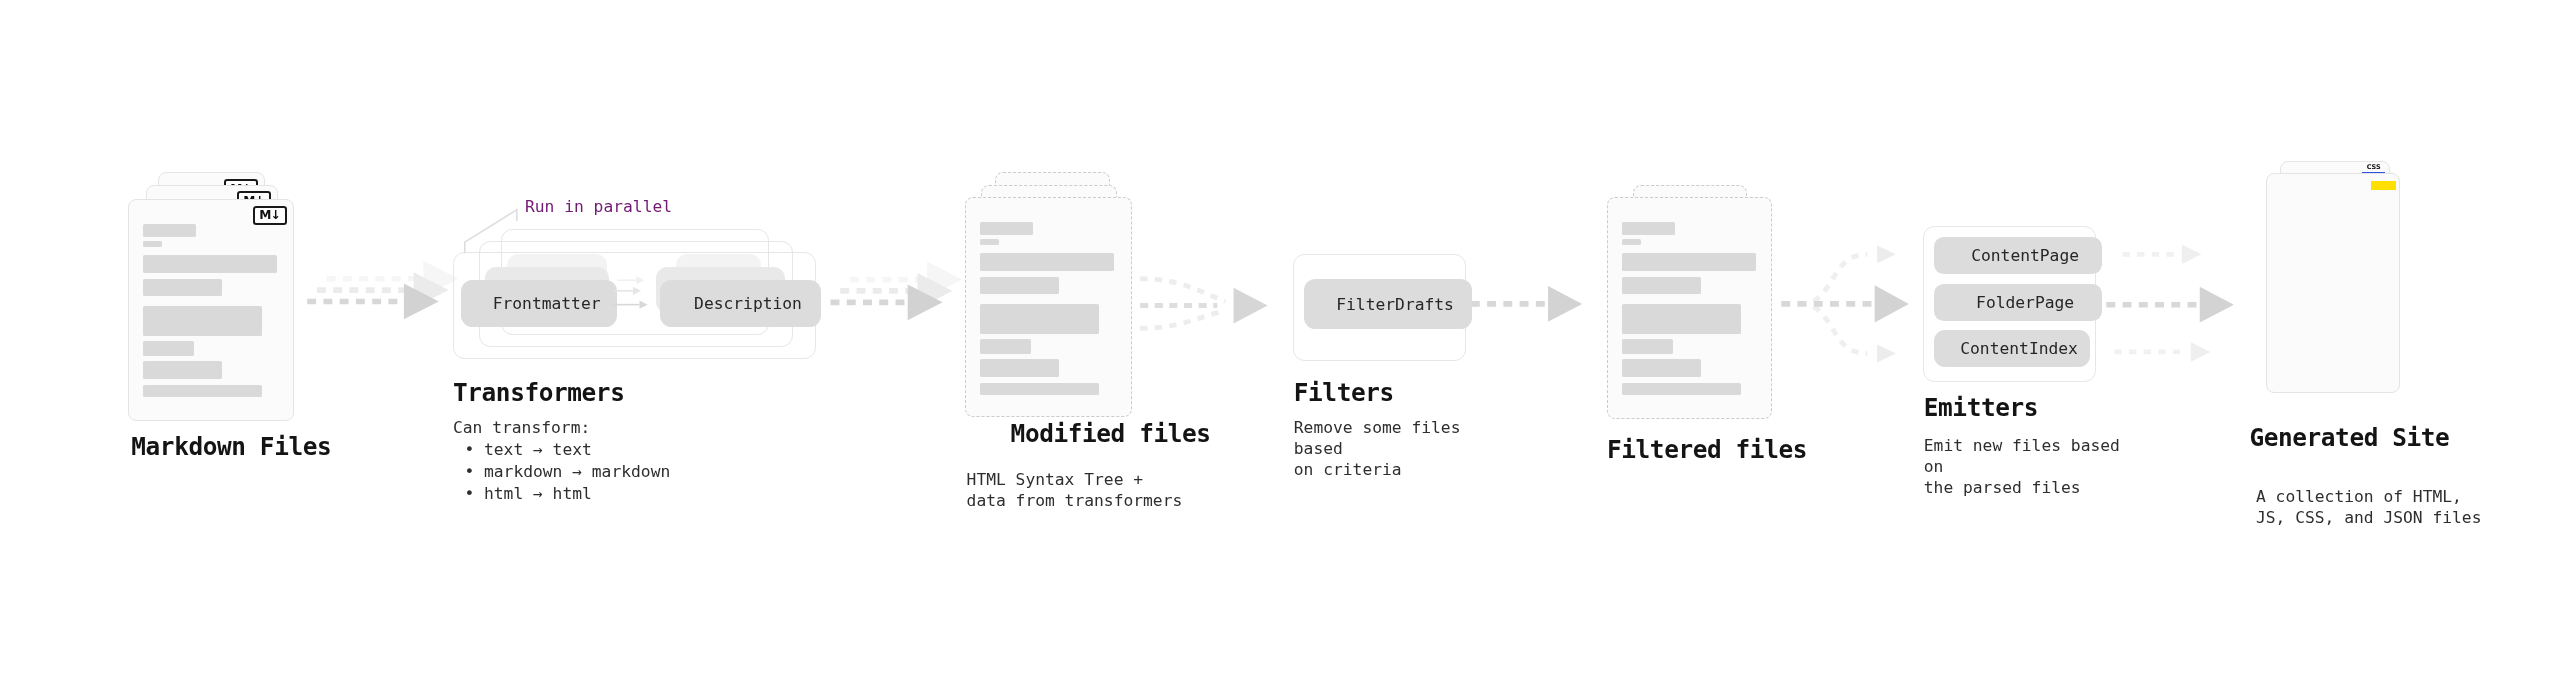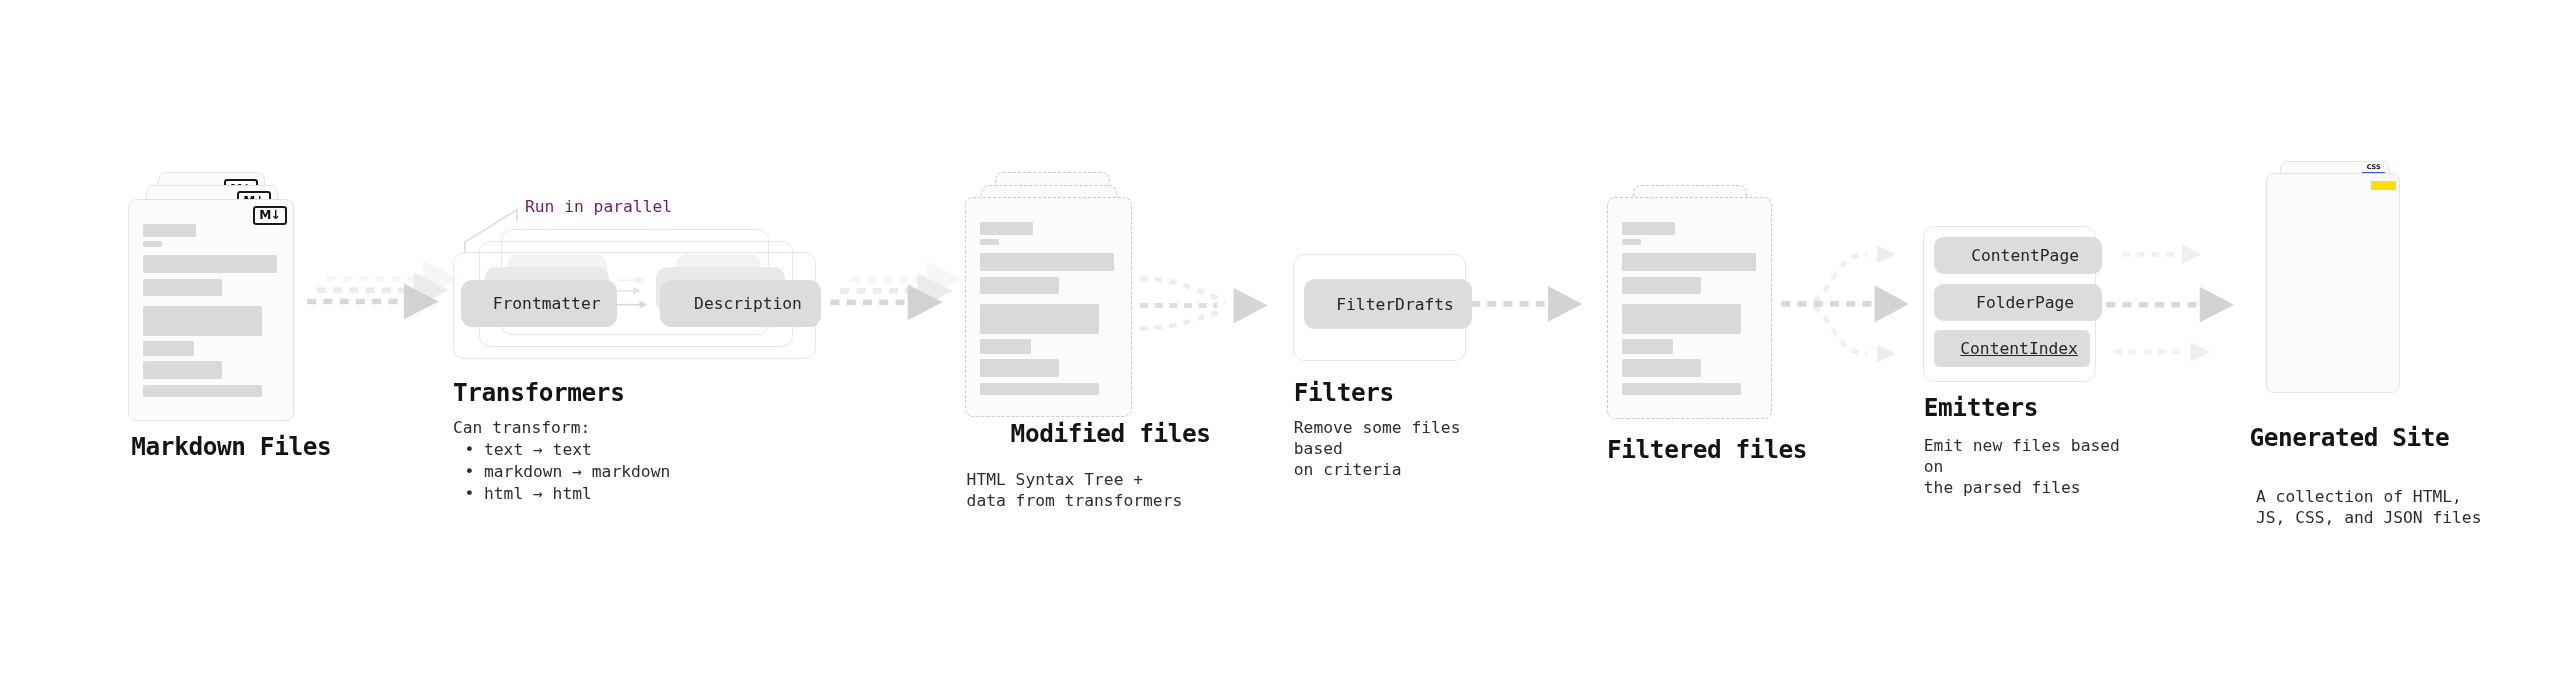--- a/index.html
+++ b/index.html
@@ -212,21 +212,21 @@
       <i class="bar b7"></i>
       <i class="bar b8"></i>
     </div>
     <div class="title" style="left:0;top:274px;">Filtered files</div>
   </div>
 
   <div class="stage" style="left:1923px;top:226px;width:211px;height:268px;">
     <div class="obox filled" style="left:0;top:0;width:173px;height:156px;"></div>
     <div class="gbtn" style="left:10.6px;top:11.4px;width:153px;height:37px;border-radius:9.8px;">ContentPage</div>
     <div class="gbtn" style="left:10.6px;top:58px;width:153px;height:37px;border-radius:9.8px;">FolderPage</div>
-    <div class="gbtn" style="left:10.6px;top:104px;width:141px;height:37px;border-radius:6px;text-decoration:underline;">ContentIndex</div>
+    <div class="gbtn" style="left:10.6px;top:104px;width:141px;height:37px;border-radius:11px;">ContentIndex</div>
     <div class="title" style="left:0.8px;top:167px;">Emitters</div>
     <div class="desc" style="left:0.8px;top:209px;">Emit new files based on
 the parsed files</div>
   </div>
 
   <div class="stage" style="left:2247px;top:161px;width:244px;height:349px;">
     <div class="card z1" style="left:32.5px;top:0;width:110px;height:220px;">
       <div class="css-badge">
         <span class="css-txt">CSS</span>
         <span class="css-bar"></span>

